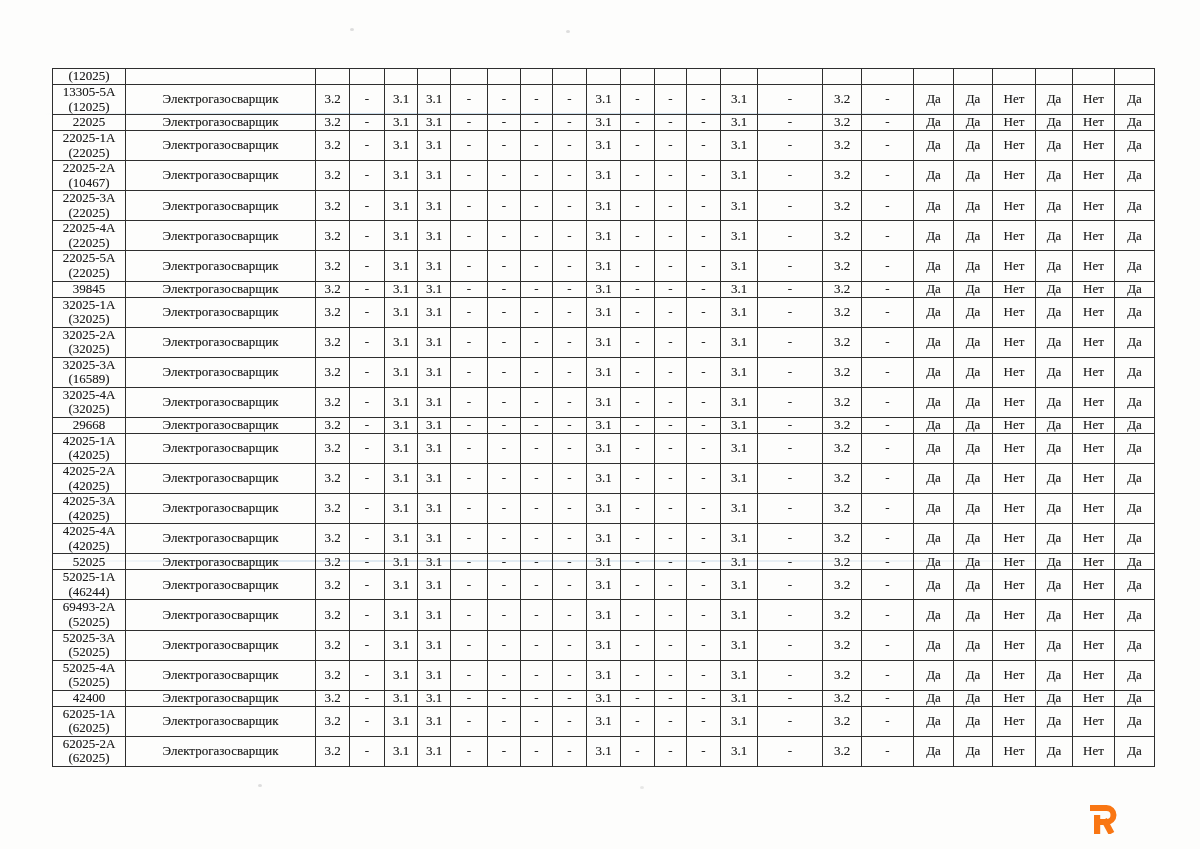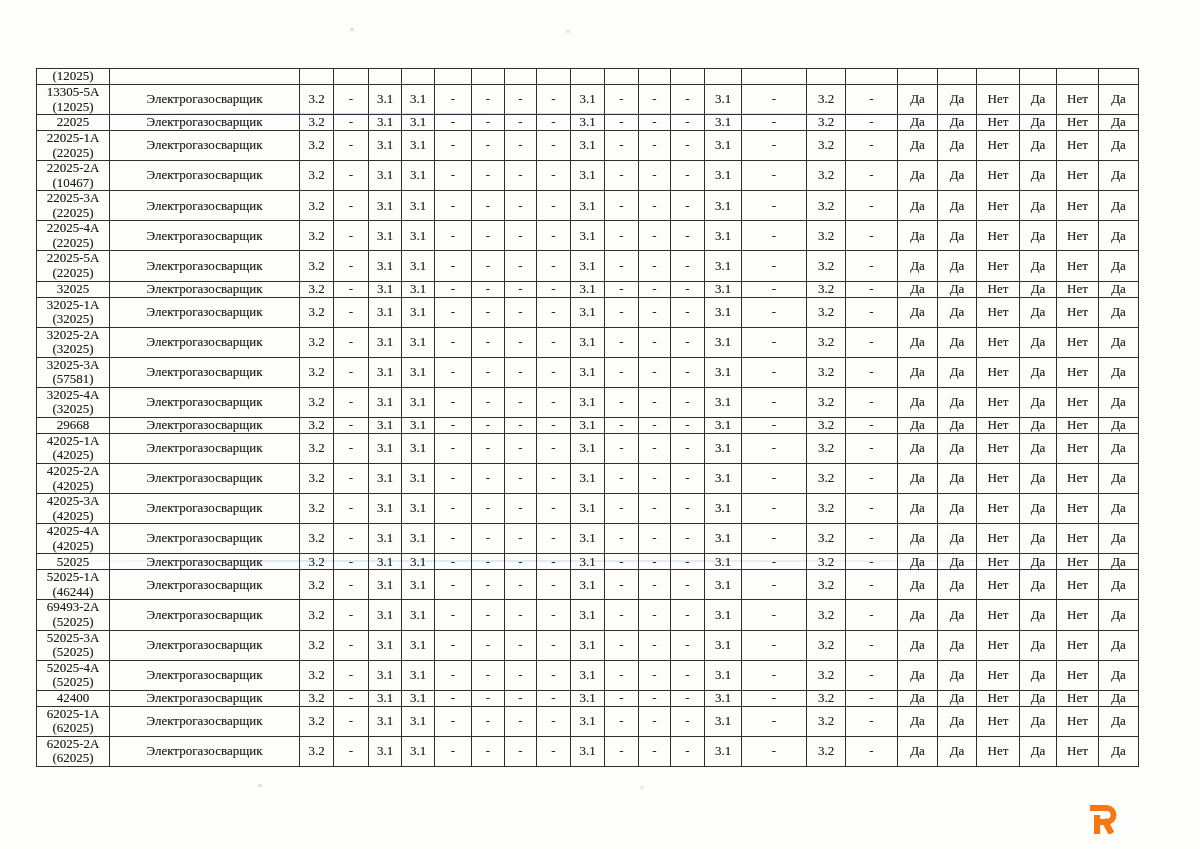--- a/index.html
+++ b/index.html
@@ -5,21 +5,21 @@
   html,body{margin:0;padding:0;background:#ffffff;}
   .page{
     position:relative;
     width:1200px;height:849px;
     background:#fdfdfc;
     font-family:"Liberation Serif", serif;
     color:var(--ink,#1d1d1d);
     overflow:hidden;
   }
   table.sout-table{
-    position:absolute;left:36px;top:68px;
+    position:absolute;left:52px;top:68px;
     border-collapse:collapse;
     table-layout:fixed;
     width:1102px;
   }
   table.sout-table td{
     border:1px solid var(--line,#2f2f2f);
     text-align:center;
     vertical-align:middle;
     font-size:13px;
     line-height:1.12;
@@ -298,21 +298,21 @@
           <td>3.2</td>
           <td>-</td>
           <td>Да</td>
           <td>Да</td>
           <td>Нет</td>
           <td>Да</td>
           <td>Нет</td>
           <td>Да</td>
         </tr>
         <tr class="short">
-          <td class="id-cell">32025</td>
+          <td class="id-cell">39845</td>
           <td class="prof-cell">Электрогазосварщик</td>
           <td>3.2</td>
           <td>-</td>
           <td>3.1</td>
           <td>3.1</td>
           <td>-</td>
           <td>-</td>
           <td>-</td>
           <td>-</td>
           <td>3.1</td>
@@ -379,21 +379,21 @@
           <td>-</td>
           <td>Да</td>
           <td>Да</td>
           <td>Нет</td>
           <td>Да</td>
           <td>Нет</td>
           <td>Да</td>
         </tr>
         <tr class="tall">
           <td class="id-cell">32025-3А
-(57581)</td>
+(16589)</td>
           <td class="prof-cell">Электрогазосварщик</td>
           <td>3.2</td>
           <td>-</td>
           <td>3.1</td>
           <td>3.1</td>
           <td>-</td>
           <td>-</td>
           <td>-</td>
           <td>-</td>
           <td>3.1</td>

